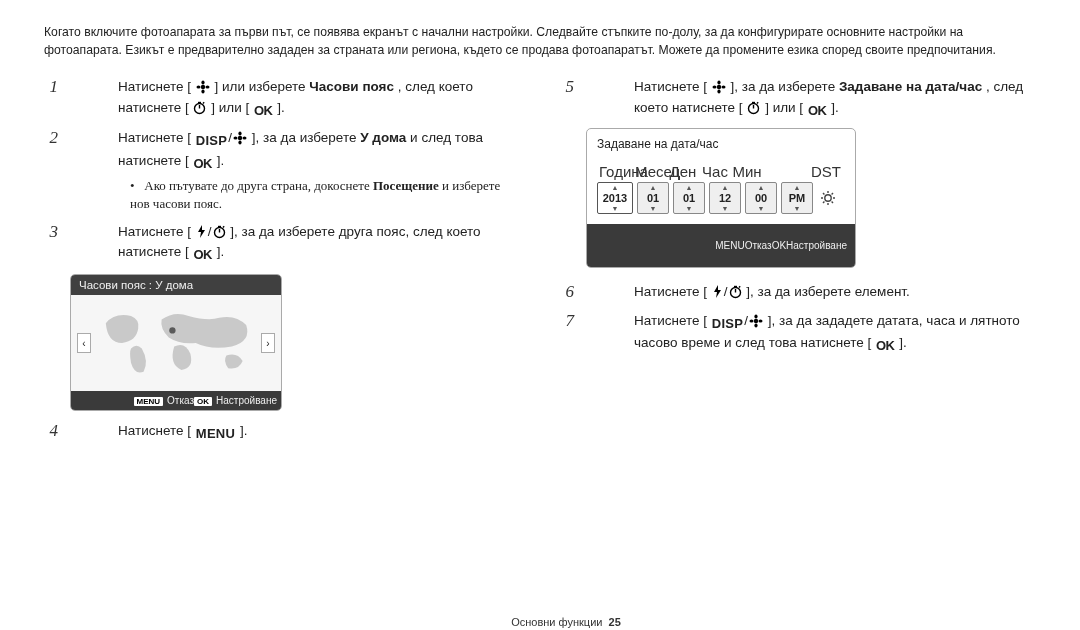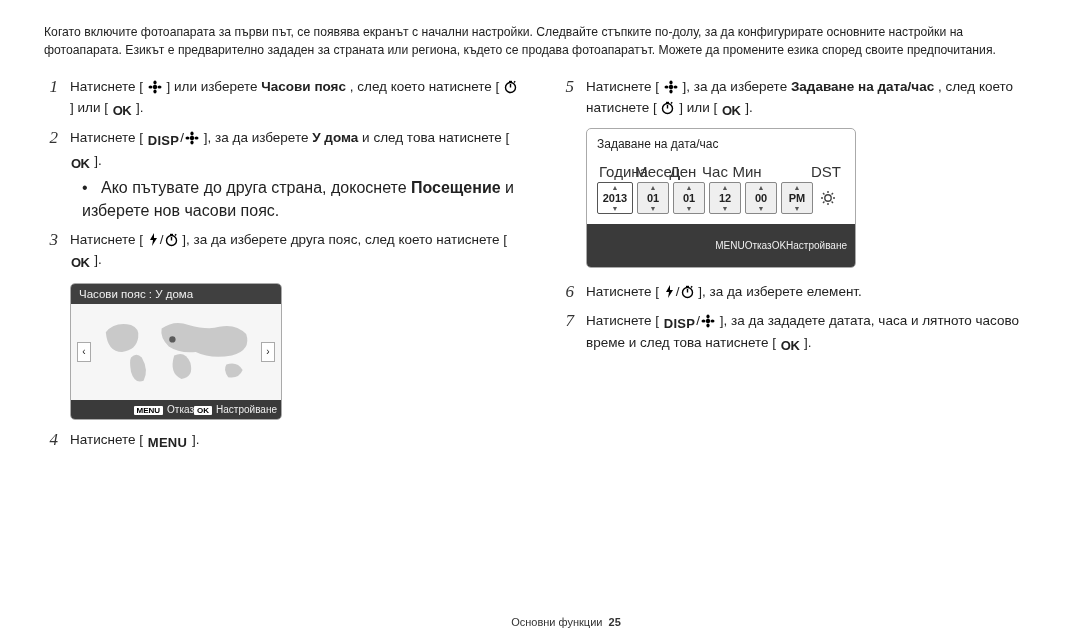--- a/index.html
+++ b/index.html
@@ -48,27 +48,29 @@
     font-family: Georgia, "Times New Roman", serif;
     font-size: 17px;
     width: 14px;
     text-align: right;
     flex: 0 0 14px;
     line-height: 1.2;
   }
   .body {
     flex: 1;
     line-height: 1.5;
+    margin-left: 48px;
   }
   .body b { font-weight: 700; }
   .sub {
-    font-size: 16px;
+    font-size: 13px;
     margin-top: 4px;
     margin-left: 12px;
     line-height: 1.4;
+    font-family: Liberation Serif, serif;
   }
   .sub::before { content: "\2022\00a0\00a0"; }
   .note {
     font-size: 12.5px;
     margin-left: 12px;
     margin-top: 8px;
   }
   .note::before { content: "\2022\00a0\00a0"; }
   .icon {
     display: inline-block;

